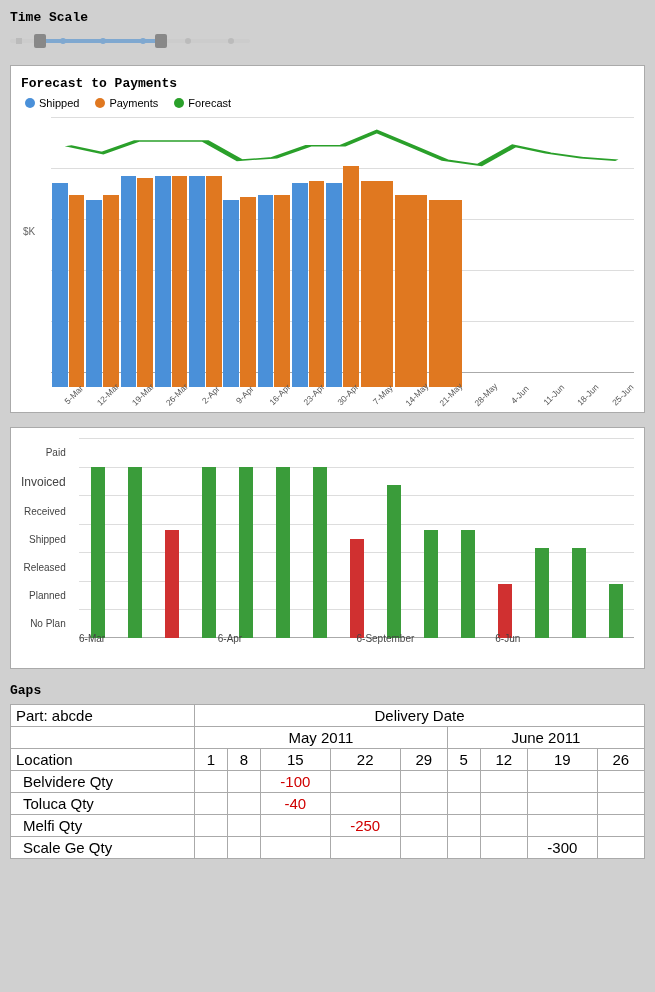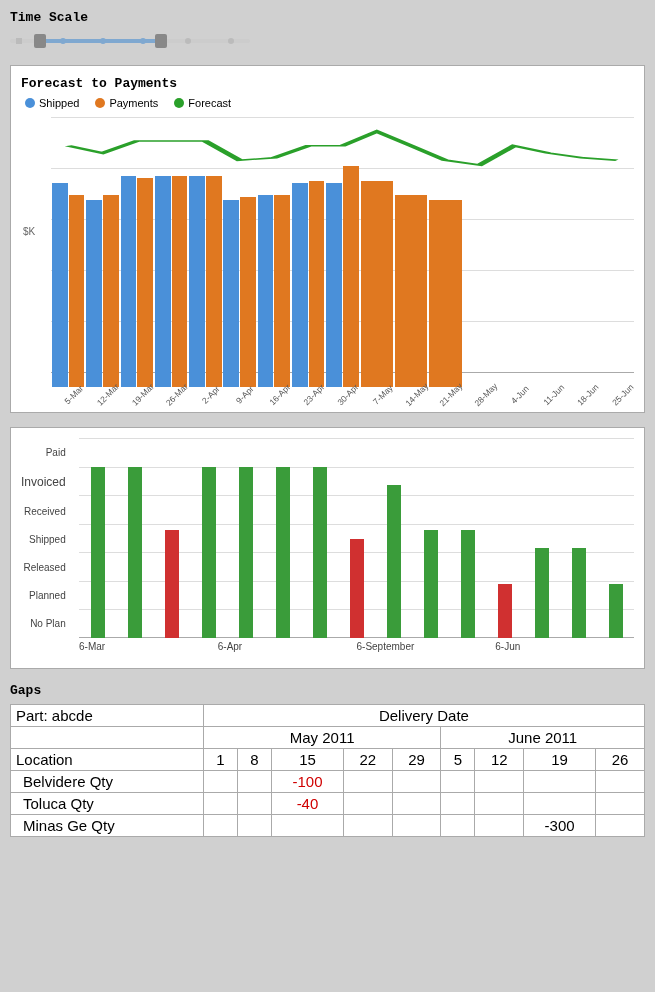--- a/index.html
+++ b/index.html
@@ -326,21 +326,21 @@
             <div style="width: 14px; height: 90px; background: rgb(58, 156, 58);"></div>
           </div>
           <div style="display: flex; align-items: flex-end; flex: 1 1 0%; justify-content: center; padding: 0px 3px;">
             <div style="width: 14px; height: 90px; background: rgb(58, 156, 58);"></div>
           </div>
           <div style="display: flex; align-items: flex-end; flex: 1 1 0%; justify-content: center; padding: 0px 3px;">
             <div style="width: 14px; height: 54px; background: rgb(58, 156, 58);"></div>
           </div>
         </div>
 
-      <div style="position:absolute;bottom:0;left:0;right:0;height:20px;display:flex;">
+      <div style="position:absolute;bottom:8px;left:0;right:0;height:20px;display:flex;">
         <div style="flex:1;text-align:left;font-size:10px;color:#444;padding-top:3px;">6-Mar</div>
         <div style="flex:1;text-align:left;font-size:10px;color:#444;padding-top:3px;">6-Apr</div>
         <div style="flex:1;text-align:left;font-size:10px;color:#444;padding-top:3px;">6-September</div>
         <div style="flex:1;text-align:left;font-size:10px;color:#444;padding-top:3px;">6-Jun</div>
       </div>
     </div>
   </div>
 
   <div class="gaps-section">
     <div class="section-title">Gaps</div>
@@ -389,21 +389,33 @@
           <td></td>
           <td class="red-val">-40</td>
           <td></td>
           <td style="border-right:1px solid #aaa;"></td>
           <td></td>
           <td></td>
           <td></td>
           <td></td>
         </tr>
         <tr>
-          <td class="left-label" style="padding-left:12px;">Minas Ge Qty</td>
+          <td class="left-label" style="padding-left:12px;">Melfi Qty</td>
+          <td></td>
+          <td></td>
+          <td></td>
+          <td class="red-val">-250</td>
+          <td style="border-right:1px solid #aaa;"></td>
+          <td></td>
+          <td></td>
+          <td></td>
+          <td></td>
+        </tr>
+        <tr>
+          <td class="left-label" style="padding-left:12px;">Scale Ge Qty</td>
           <td></td>
           <td></td>
           <td></td>
           <td></td>
           <td style="border-right:1px solid #aaa;"></td>
           <td></td>
           <td></td>
           <td>-300</td>
           <td></td>
         </tr>

